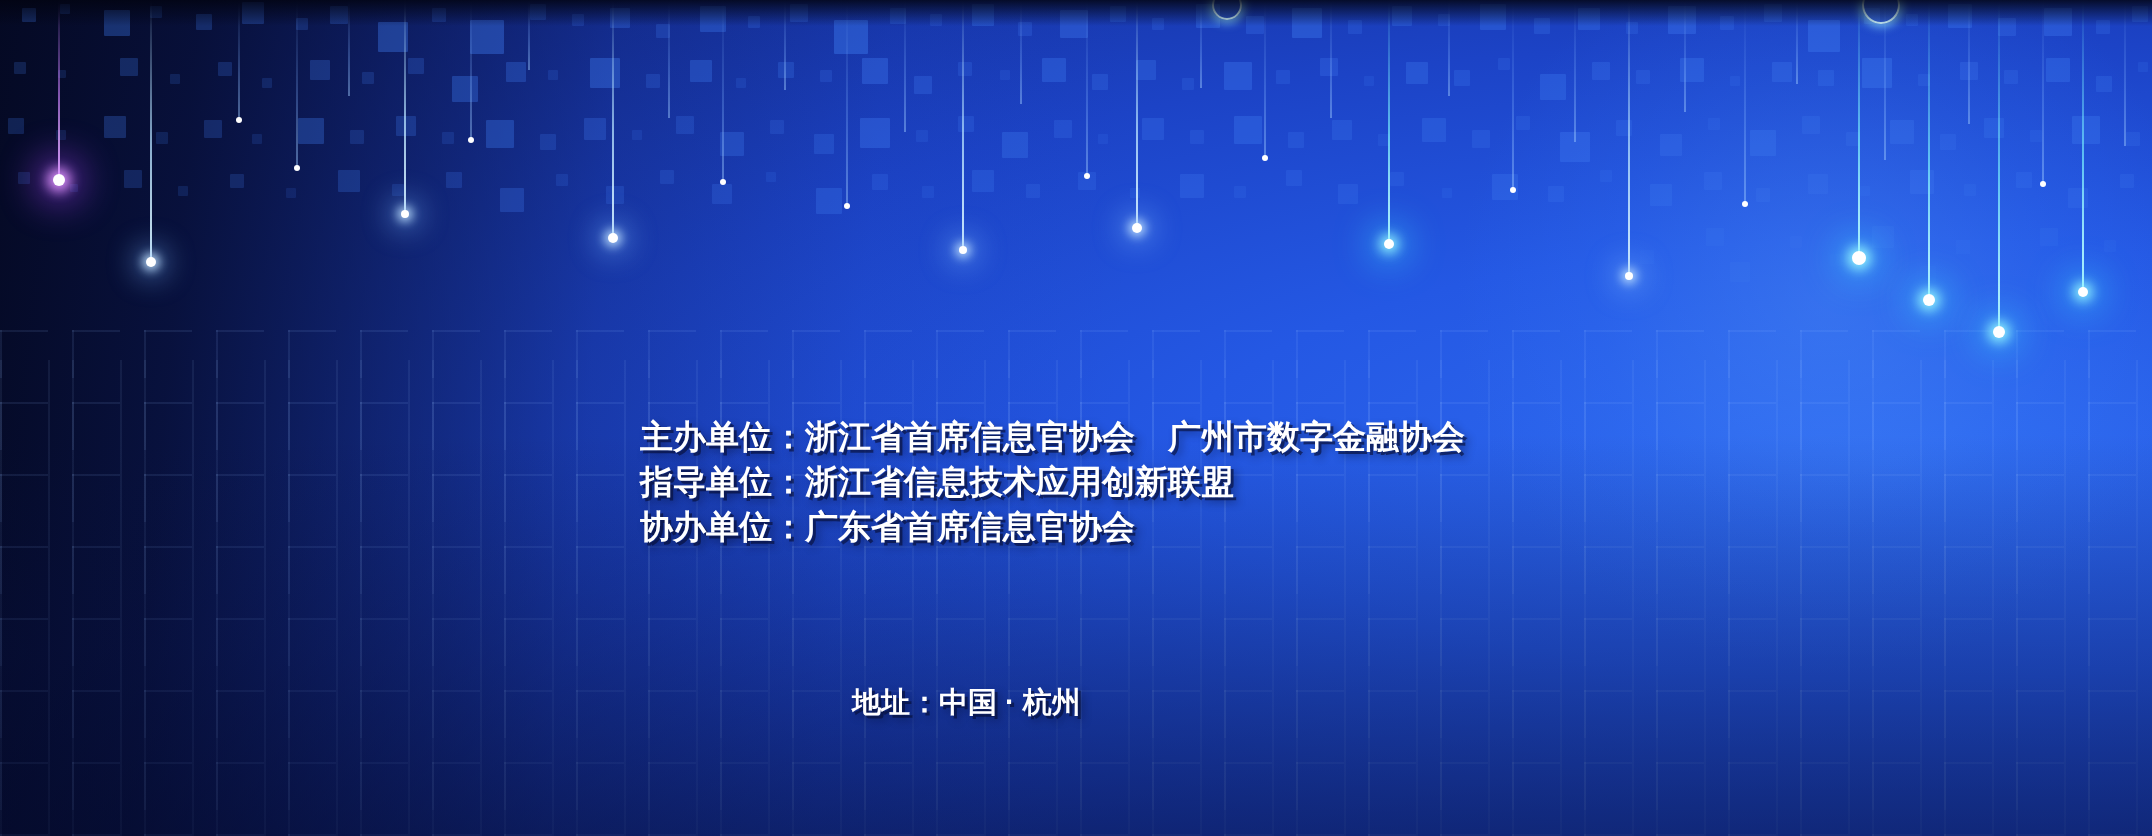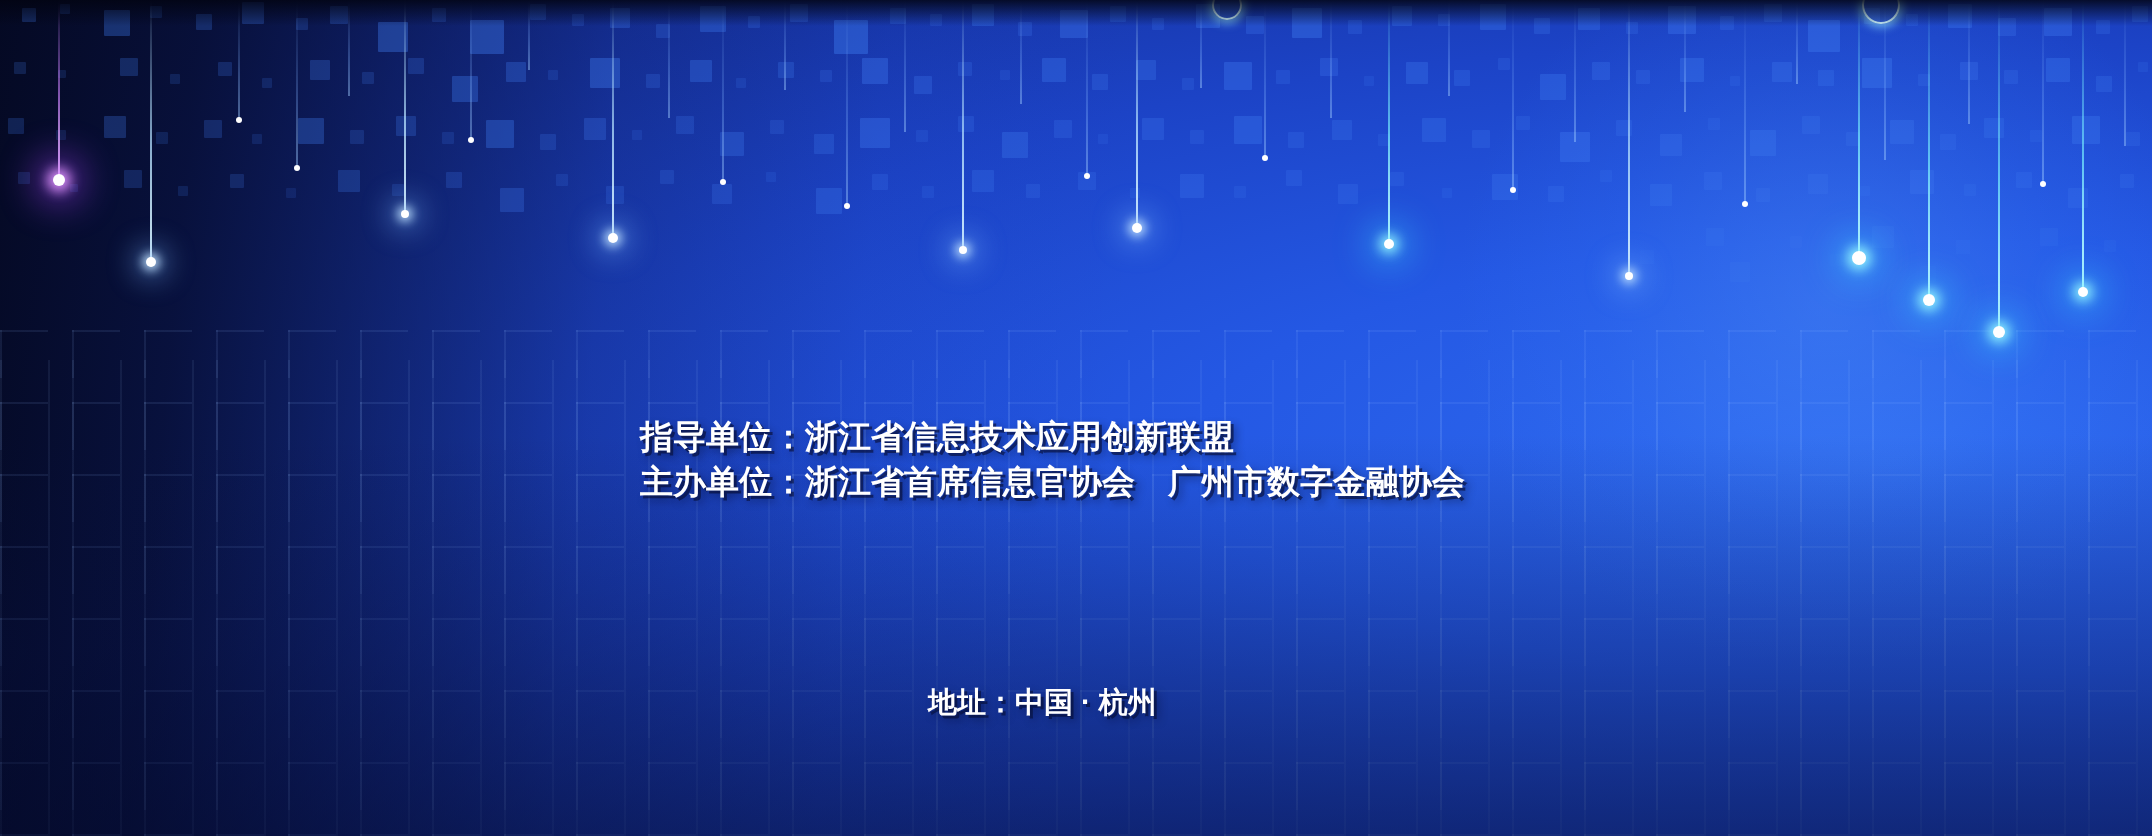--- a/index.html
+++ b/index.html
@@ -135,21 +135,21 @@
     font-size: 33px;
     font-weight: 700;
     color: #ffffff;
     line-height: 45px;
     white-space: pre;
     text-shadow: 3px 3px 0 rgba(6,12,48,0.60), 5px 5px 9px rgba(4,9,38,0.45);
   }
 
   .meta-block {
     position: absolute;
-    left: 928px;
+    left: 852px;
     top: 680px;
   }
   .meta-line {
     font-size: 29px;
     font-weight: 700;
     color: #ffffff;
     line-height: 45px;
     white-space: pre;
     text-shadow: 3px 3px 0 rgba(6,12,48,0.58), 5px 5px 9px rgba(4,9,38,0.42);
   }
@@ -420,22 +420,23 @@
       <div class="ring glow" style="left: 1862px; top: -14px; width: 34px; height: 34px;"></div>
       <div class="ring glow" style="left: 1212px; top: -10px; width: 26px; height: 26px;"></div>
     </div>
   <div class="bg-bottom-dark"></div>
   <div class="bg-top-vignette"></div>
 
   <div class="content">
 
 
     <div class="org-block">
+      <div class="org-line">主办单位：浙江省首席信息官协会　广州市数字金融协会</div>
       <div class="org-line">指导单位：浙江省信息技术应用创新联盟</div>
-      <div class="org-line">主办单位：浙江省首席信息官协会　广州市数字金融协会</div>
+      <div class="org-line">协办单位：广东省首席信息官协会</div>
     </div>
 
     <div class="meta-block">
       <div class="meta-line">地址：中国 · 杭州</div>
     </div>
 
   </div>
 </div>
 
 </body></html>

